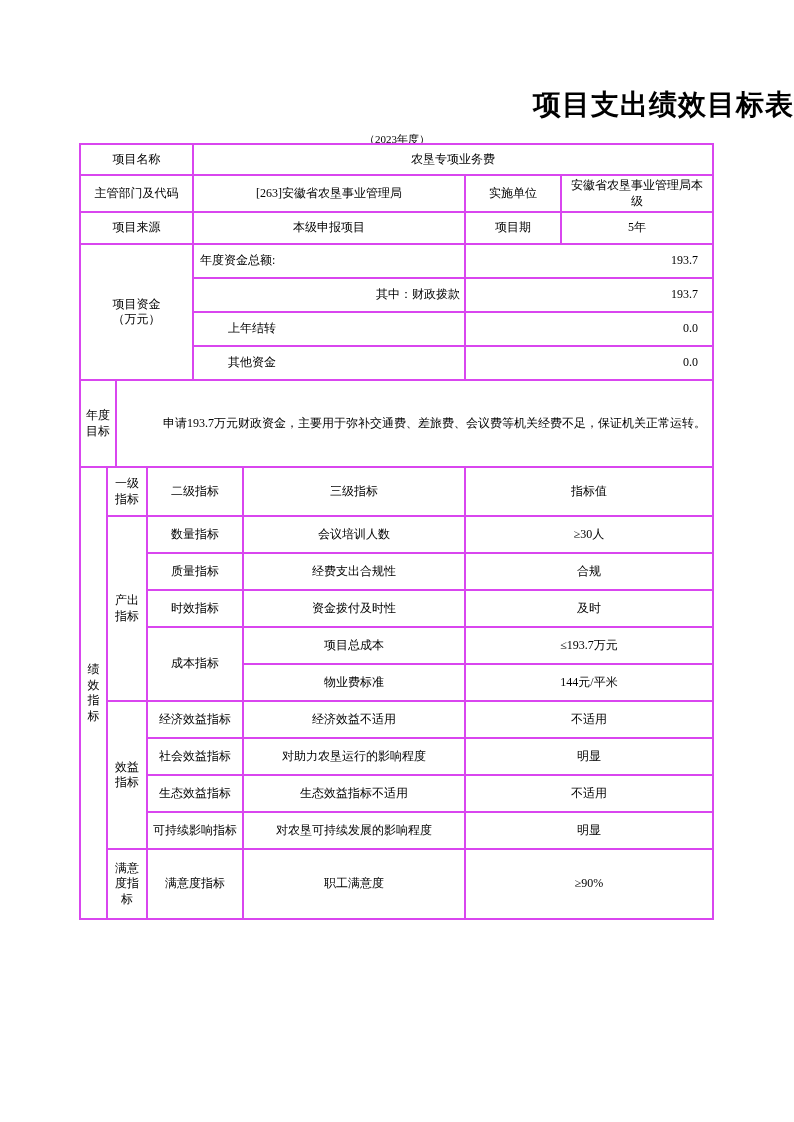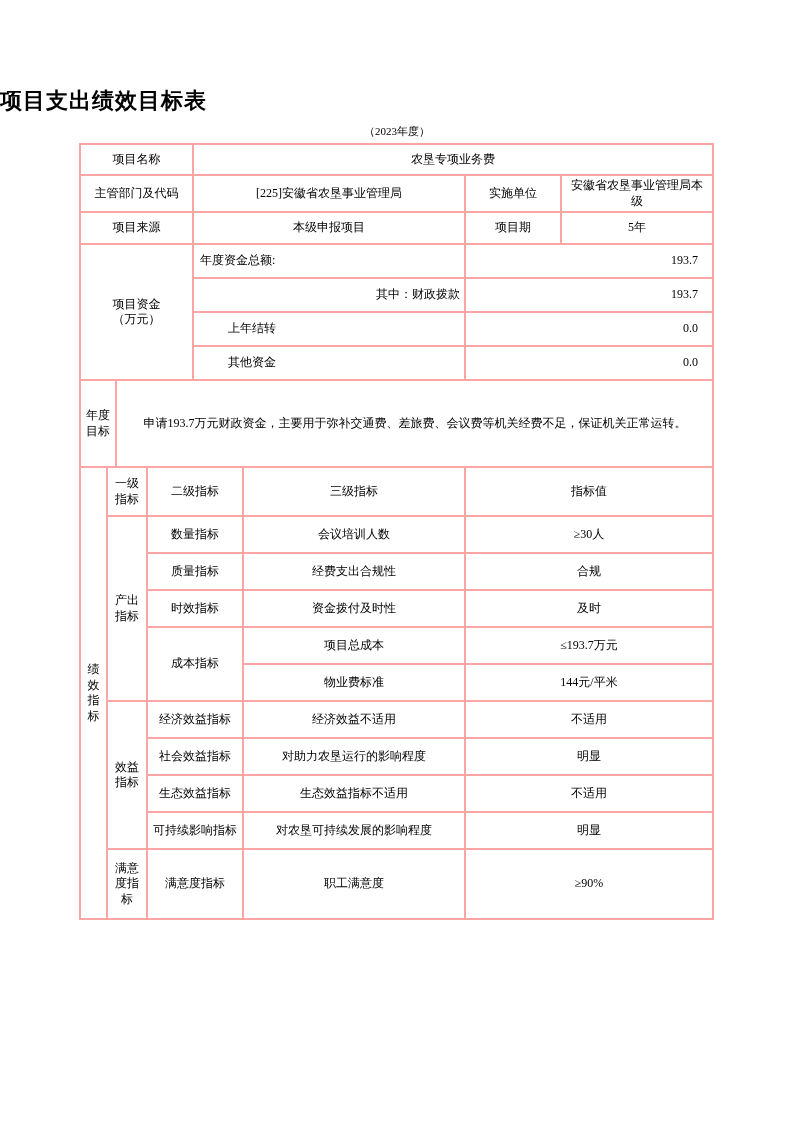--- a/index.html
+++ b/index.html
@@ -13,23 +13,23 @@
   }
   .page {
     position: relative;
     width: 794px;
     height: 1122px;
     overflow: hidden;
   }
   .doc-title {
     margin: 0;
     padding-top: 86px;
-    text-align: left;
+    text-align: right;
     font-family: "Liberation Sans", "DejaVu Sans", sans-serif;
-    font-size: 22px;
+    font-size: 28px;
     font-weight: bold;
     letter-spacing: 1px;
   }
   .doc-subtitle {
     margin: 8px 0 0 0;
     text-align: center;
     font-size: 11px;
   }
   .table-wrap {
     position: absolute;
@@ -37,35 +37,35 @@
     top: 143px;
     width: 633px;
   }
   table {
     border-collapse: collapse;
     table-layout: fixed;
     width: 633px;
   }
   table + table { margin-top: -2px; }
   td {
-    border: 2px solid #fca5a5;
+    border: 2px solid #d946ef;
     font-size: 12px;
     line-height: 1.3;
     padding: 2px 4px;
     text-align: center;
     vertical-align: middle;
     overflow: hidden;
   }
   td.wrap { white-space: pre-line; }
   td.left { text-align: center; }
   td.right { text-align: right; padding-right: 14px; }
   td.ind-1 { text-align: left; padding-left: 6px; }
   td.ind-2 { text-align: right; padding-left: 16px; }
   td.ind-3 { text-align: left; padding-left: 34px; }
-  td.goal-text { text-align: center; padding-left: 7px; padding-right: 6px; }
+  td.goal-text { text-align: right; padding-left: 7px; padding-right: 6px; }
   .vhead {
     letter-spacing: 0;
     padding: 2px 2px;
     margin-left: 12px;
   }
 </style>
 </head>
 <body>
 
 <div class="page">
@@ -82,21 +82,21 @@
           <col style="width:96px">
           <col style="width:152px">
         </colgroup>
       <tbody>
           <tr>
         <td style="height:25px">项目名称</td>
         <td colspan="3">农垦专项业务费</td>
       </tr>
       <tr>
         <td style="height:26px">主管部门及代码</td>
-        <td>[225]安徽省农垦事业管理局</td>
+        <td>[263]安徽省农垦事业管理局</td>
         <td>实施单位</td>
         <td>安徽省农垦事业管理局本级</td>
       </tr>
       <tr>
         <td style="height:26px">项目来源</td>
         <td>本级申报项目</td>
         <td>项目期</td>
         <td>5年</td>
       </tr>
     </tbody>

